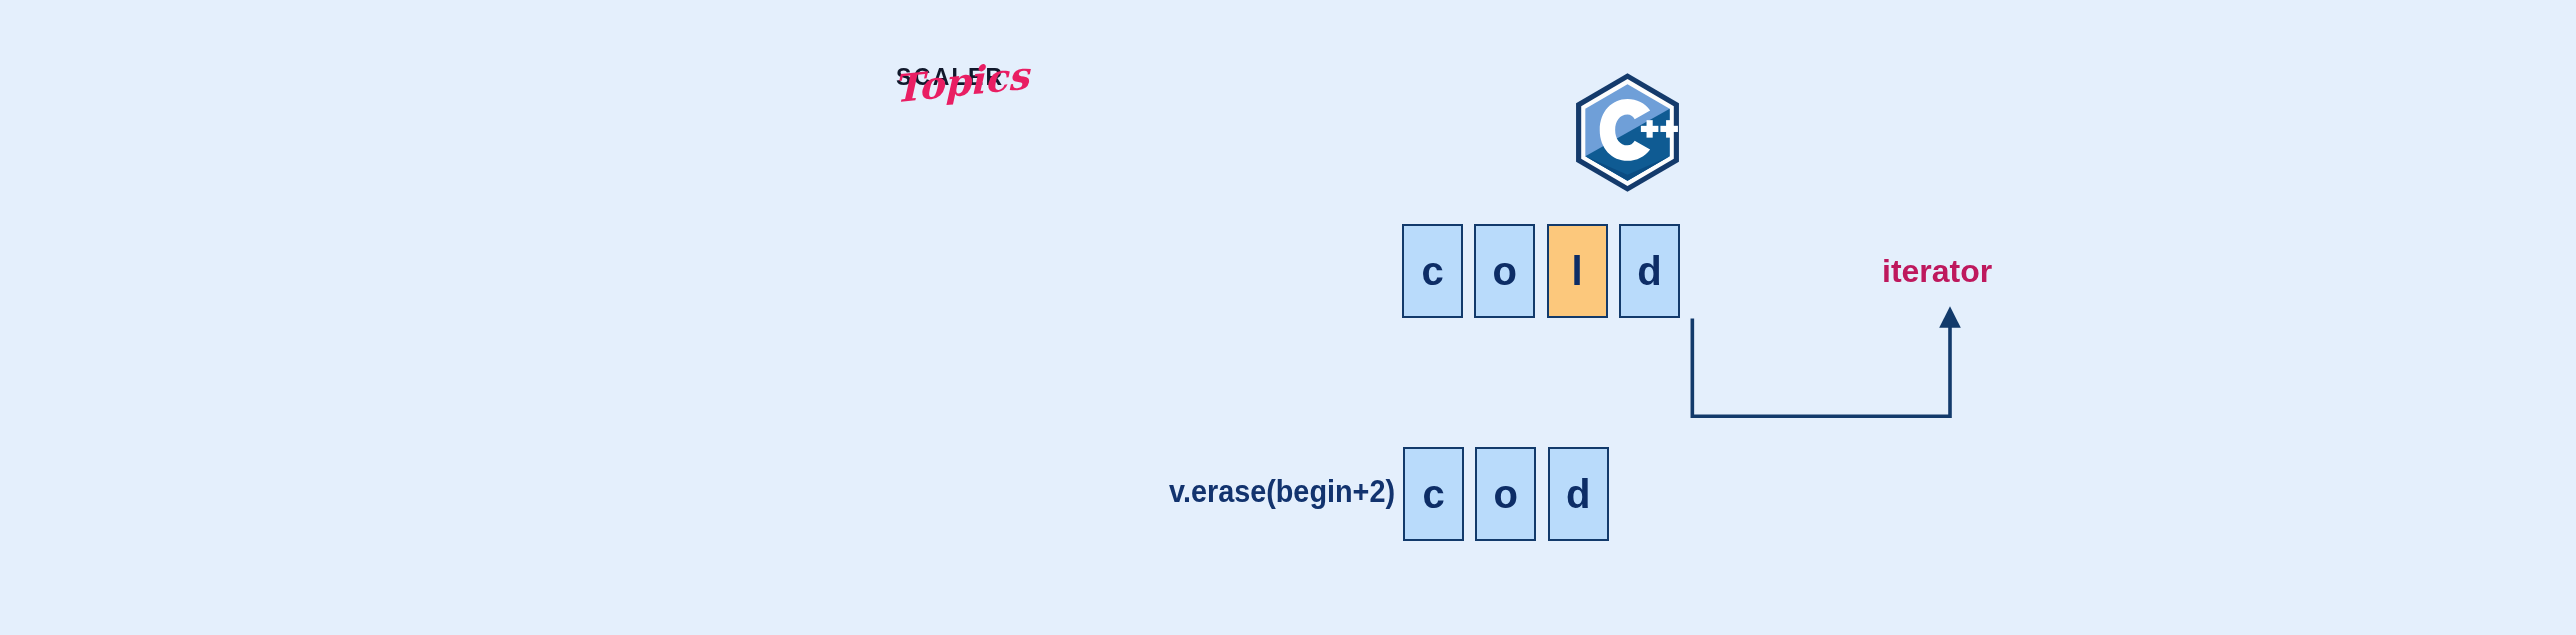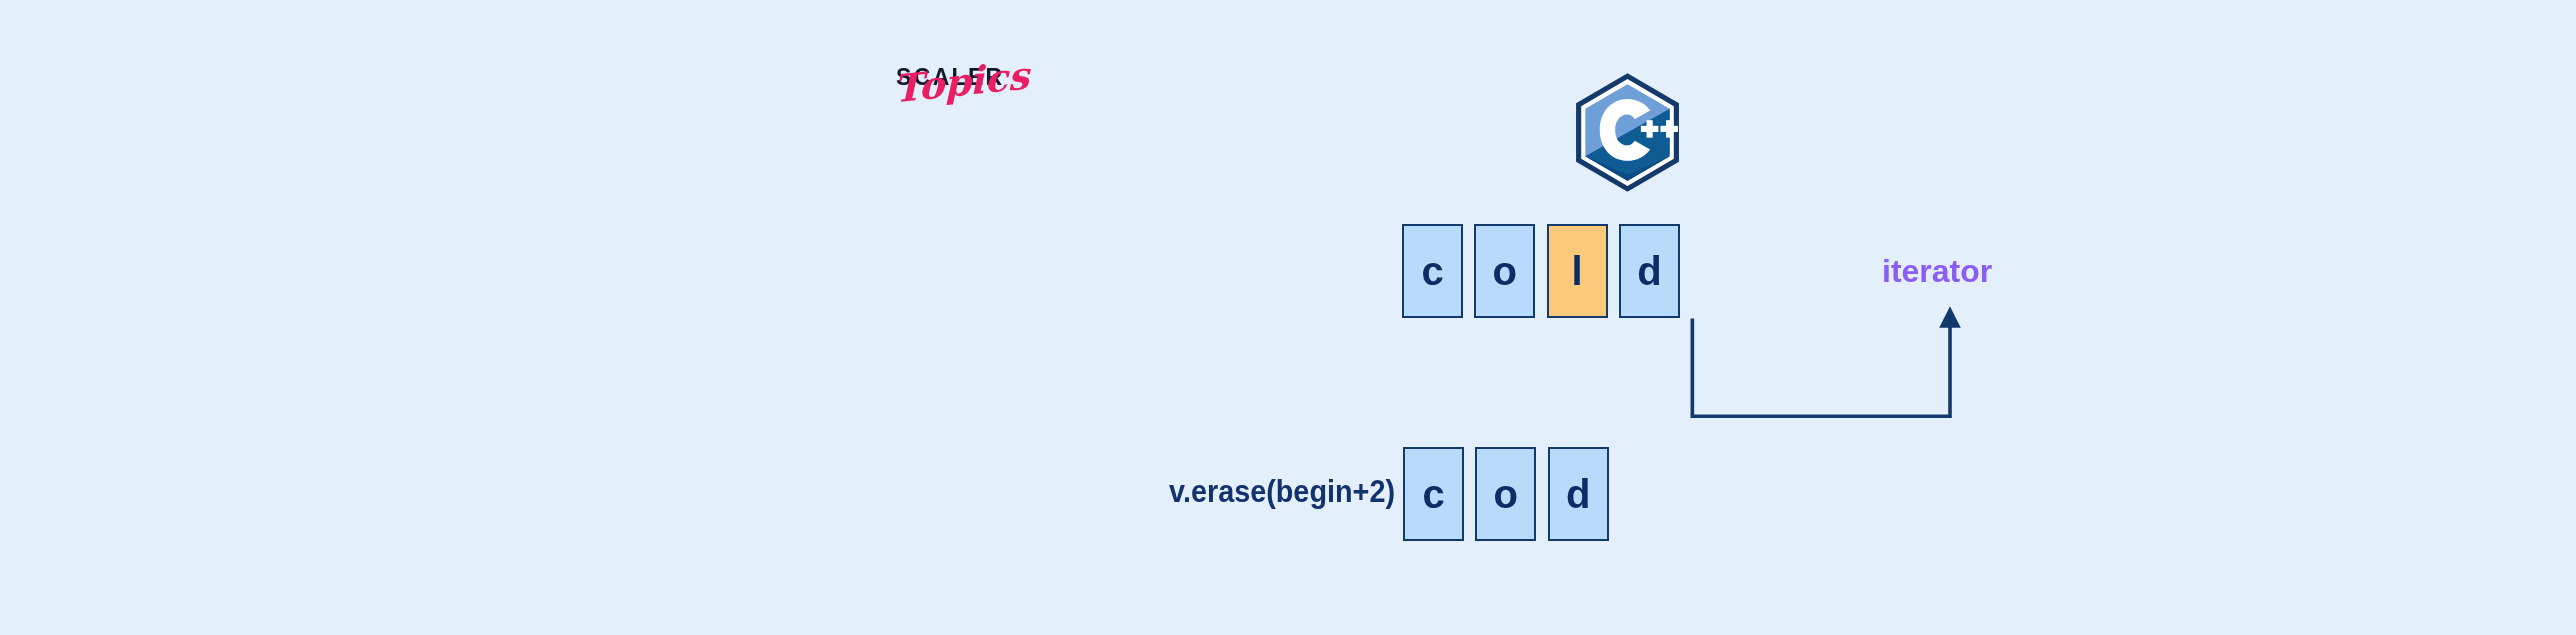--- a/index.html
+++ b/index.html
@@ -104,21 +104,21 @@
   .connector svg { display: block; width: 100%; height: 100%; overflow: visible; }
 
   
   .label-iterator {
     position: absolute;
     left: 1882px;
     top: 255px;
     font-family: "Liberation Sans", sans-serif;
     font-weight: bold;
     font-size: 32px;
-    color: #8b5cf6;
+    color: #be185d;
     line-height: 1;
     white-space: nowrap;
   }
   .label-erase {
     position: absolute;
     left: 1076px;
     top: 475px;
     width: 319px;
     text-align: right;
     font-family: "Liberation Sans Narrow", "Liberation Sans", sans-serif;

